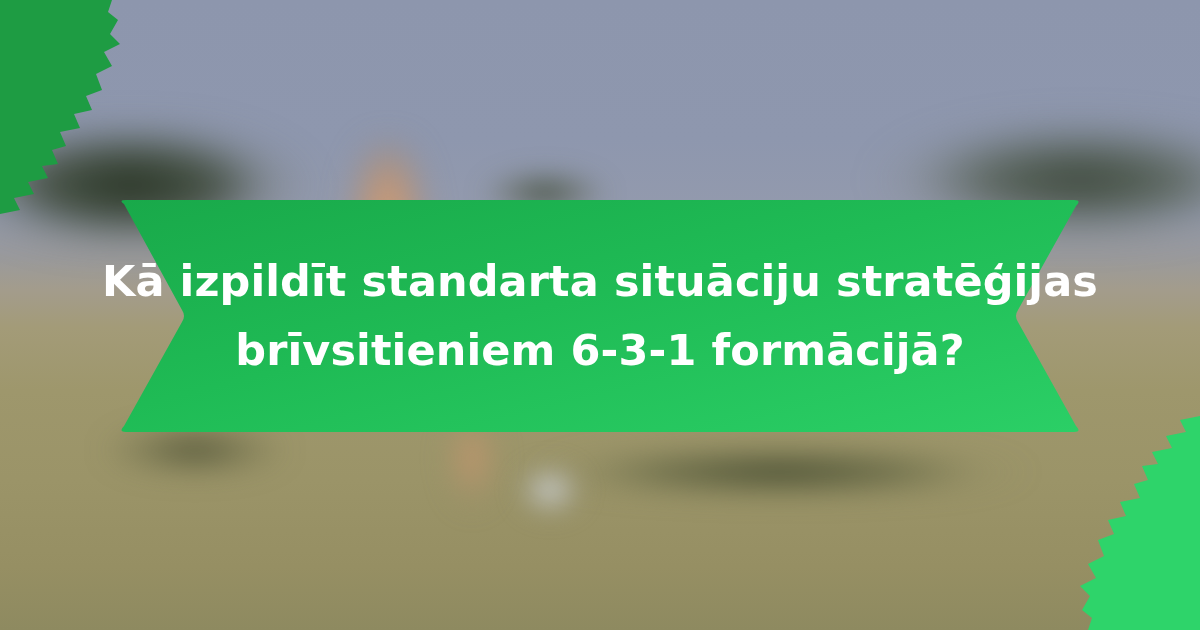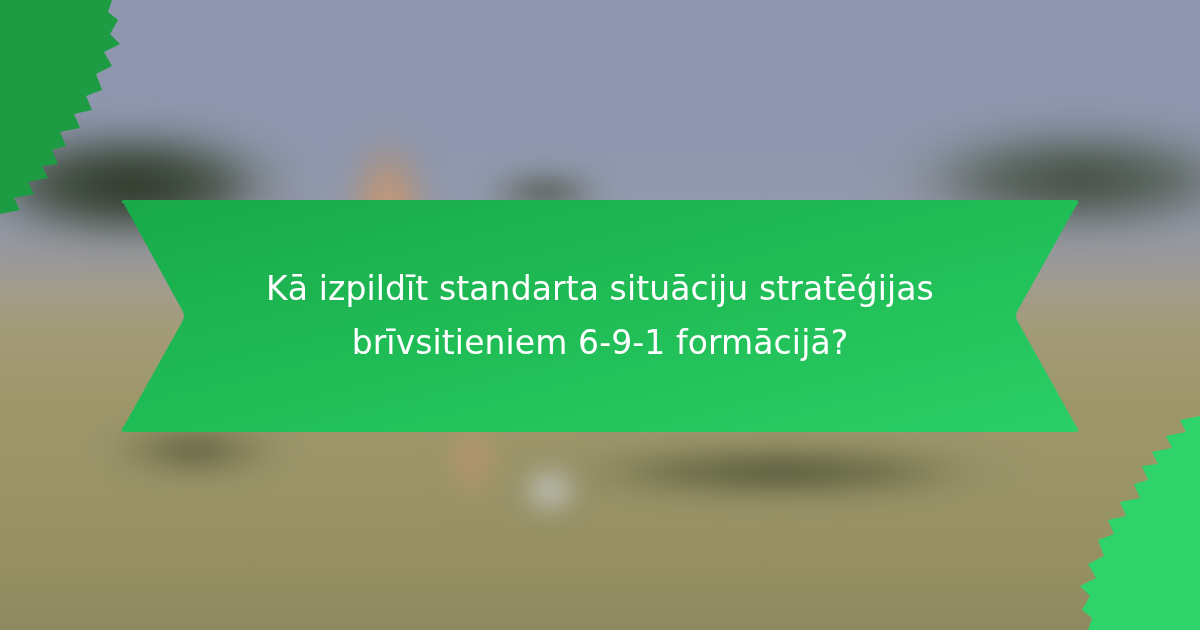--- a/index.html
+++ b/index.html
@@ -191,22 +191,22 @@
     display: flex;
     flex-direction: column;
     align-items: center;
     justify-content: center;
     gap: 4px;
     padding: 0 120px;
     box-sizing: border-box;
   }
   .banner-line {
     color: #ffffff;
-    font-size: 33px;
-    font-weight: 400;
+    font-size: 43px;
+    font-weight: 700;
     line-height: 1.52;
     letter-spacing: 0.1px;
     text-align: center;
     white-space: nowrap;
   }
 </style>
 </head>
 <body>
 
 <div id="stage">
@@ -253,17 +253,17 @@
                L966,228
                Q972,234 964,234
                L16,234
                Q8,234 14,228
                L72,124
                Q76,118 72,112
                Z" transform="translate(0,0)" fill="url(#ribbonGrad)"></path>
     </svg>
     <div class="banner-text">
       <div class="banner-line">Kā izpildīt standarta situāciju stratēģijas</div>
-      <div class="banner-line">brīvsitieniem 6-9-1 formācijā?</div>
+      <div class="banner-line">brīvsitieniem 6-3-1 formācijā?</div>
     </div>
   </div>
 
 </div>
 
 </body></html>

